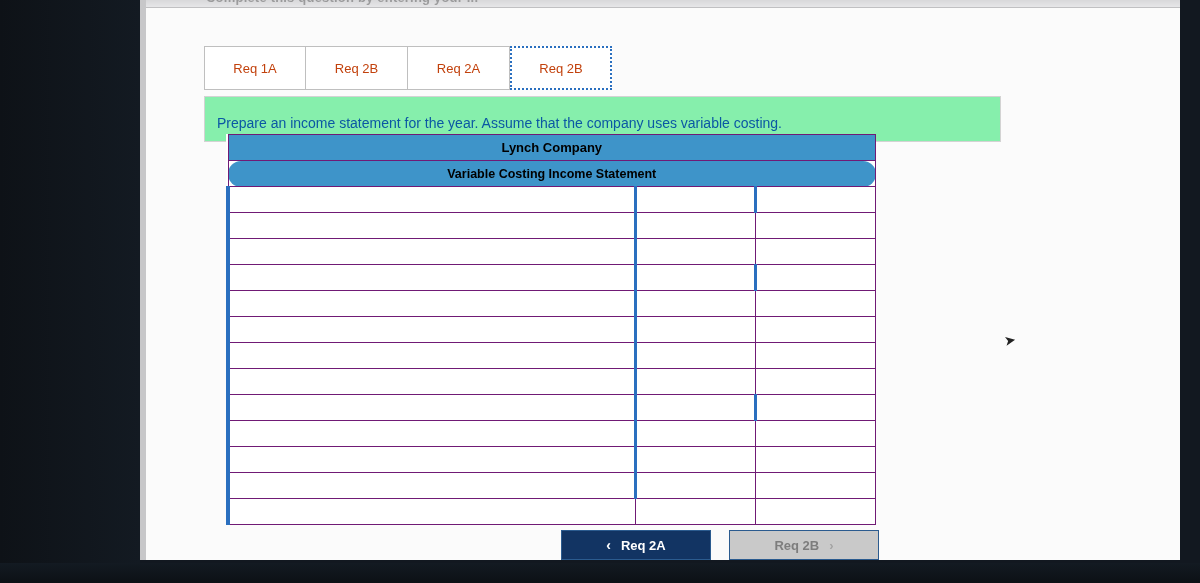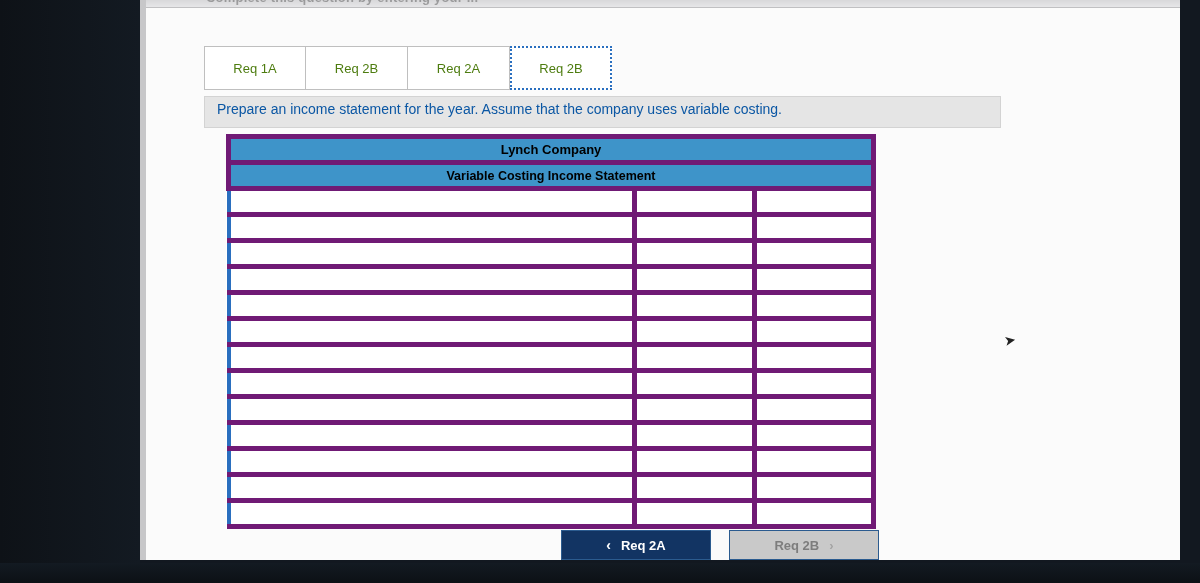--- a/index.html
+++ b/index.html
@@ -50,70 +50,71 @@
   }
   .tab {
     width: 102px;
     height: 44px;
     background: #ffffff;
     border: 1px solid #bfbfbf;
     display: flex;
     align-items: center;
     justify-content: center;
     font-size: 13px;
-    color: #4d7c0f;
+    color: #c2410c;
     cursor: pointer;
   }
   .tab + .tab { border-left: none; }
   .tab.active {
     border: 2px dotted #2a6fbf;
   }
 
   
   .instruct {
     position: absolute;
     left: 58px;
     top: 96px;
     width: 797px;
-    background: #e5e5e5;
+    background: #86efac;
     border: 1px solid #d3d3d3;
-    padding: 4px 12px 10px 12px;
+    padding: 18px 12px 10px 12px;
     font-size: 14px;
     color: #0b57a4;
   }
 
   
   .sheet-wrap {
     position: absolute;
     left: 80px;
     top: 134px;
     width: 650px;
   }
   table.sheet {
     border-collapse: collapse;
     width: 100%;
     background: #fff;
   }
   table.sheet td, table.sheet th {
-    border: 5px solid #701a75;
+    border: 1px solid #701a75;
     height: 26px;
   }
   .hdr1 {
     background: #3e94c9;
     color: #000;
     font-weight: bold;
     text-align: center;
     font-size: 13px;
   }
   .hdr2 {
     background: #3e94c9;
     color: #000;
     font-weight: bold;
     text-align: center;
     font-size: 12.5px;
+    border-radius: 13px;
   }
   .label-cell { width: 340px; }
   .val-cell { width: 100px; }
   .tot-cell { width: 100px; }
 
   
   .tick-left {
     border-left: 4px solid #2a6fbf !important;
   }
   .tick-mid {

